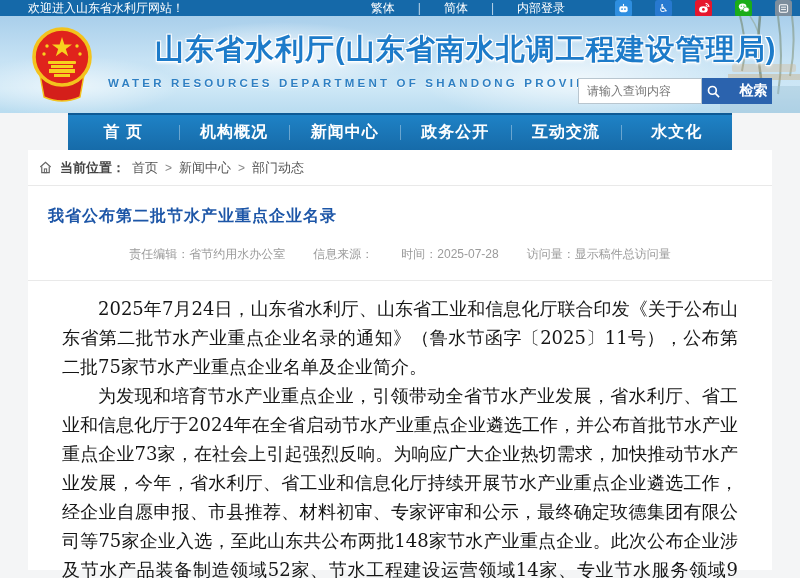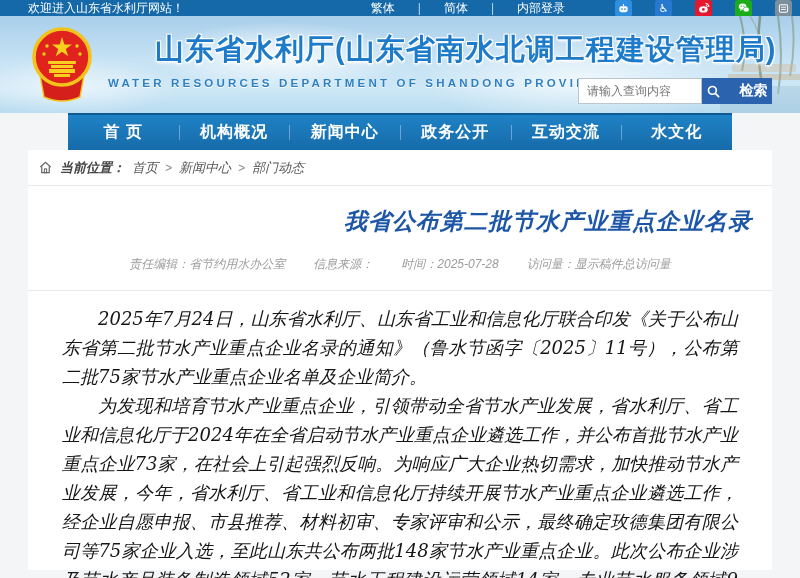--- a/index.html
+++ b/index.html
@@ -43,28 +43,28 @@
   .nav { width:664px; margin:0 auto; height:37px; display:flex;
          background:linear-gradient(180deg,#1e82c6 0%,#1a74b4 60%,#166ba9 100%);
          border-top:2px solid #0e5a95; }
   .nav-item { flex:1; color:#fff; font-size:16px; font-weight:bold; cursor:pointer;
               display:flex; align-items:center; justify-content:center; position:relative;
               letter-spacing:1px; }
   .nav-item + .nav-item::before { content:""; position:absolute; left:0; top:10px; bottom:10px;
               width:1px; background:rgba(255,255,255,.35); }
 
   
-  .main { width:744px; margin:0 auto; background:#fff; height:420px;font-style:italic; }
+  .main { width:744px; margin:0 auto; background:#fff; height:420px; }
   .breadcrumb { height:36px; display:flex; align-items:center; gap:7px;
                 padding:0 10px; font-size:13px; color:#555;
                 border-bottom:1px solid #e9e9e9; }
   .crumb { cursor:pointer; }
   .crumb-sep { color:#888; font-size:12px; }
 
-  .article-title { text-align:right; color:#1d56a7; font-size:23px; font-weight:bold;
+  .article-title { text-align:left; color:#1d56a7; font-size:16px; font-weight:bold;
                    padding:20px 20px 0; letter-spacing:1px; }
   .meta { display:flex; justify-content:center; gap:28px; color:#9b9b9b; font-size:12px;
           padding:19px 0 17px; border-bottom:1px solid #e9e9e9; }
 
   .body-text { padding:13px 34px 0; font-family:"DejaVu Serif","Liberation Serif",serif;
                font-size:18px; line-height:29px; color:#151515; text-align:justify; }
   .body-text p { text-indent:2em; }
 </style>
 </head>
 <body>

